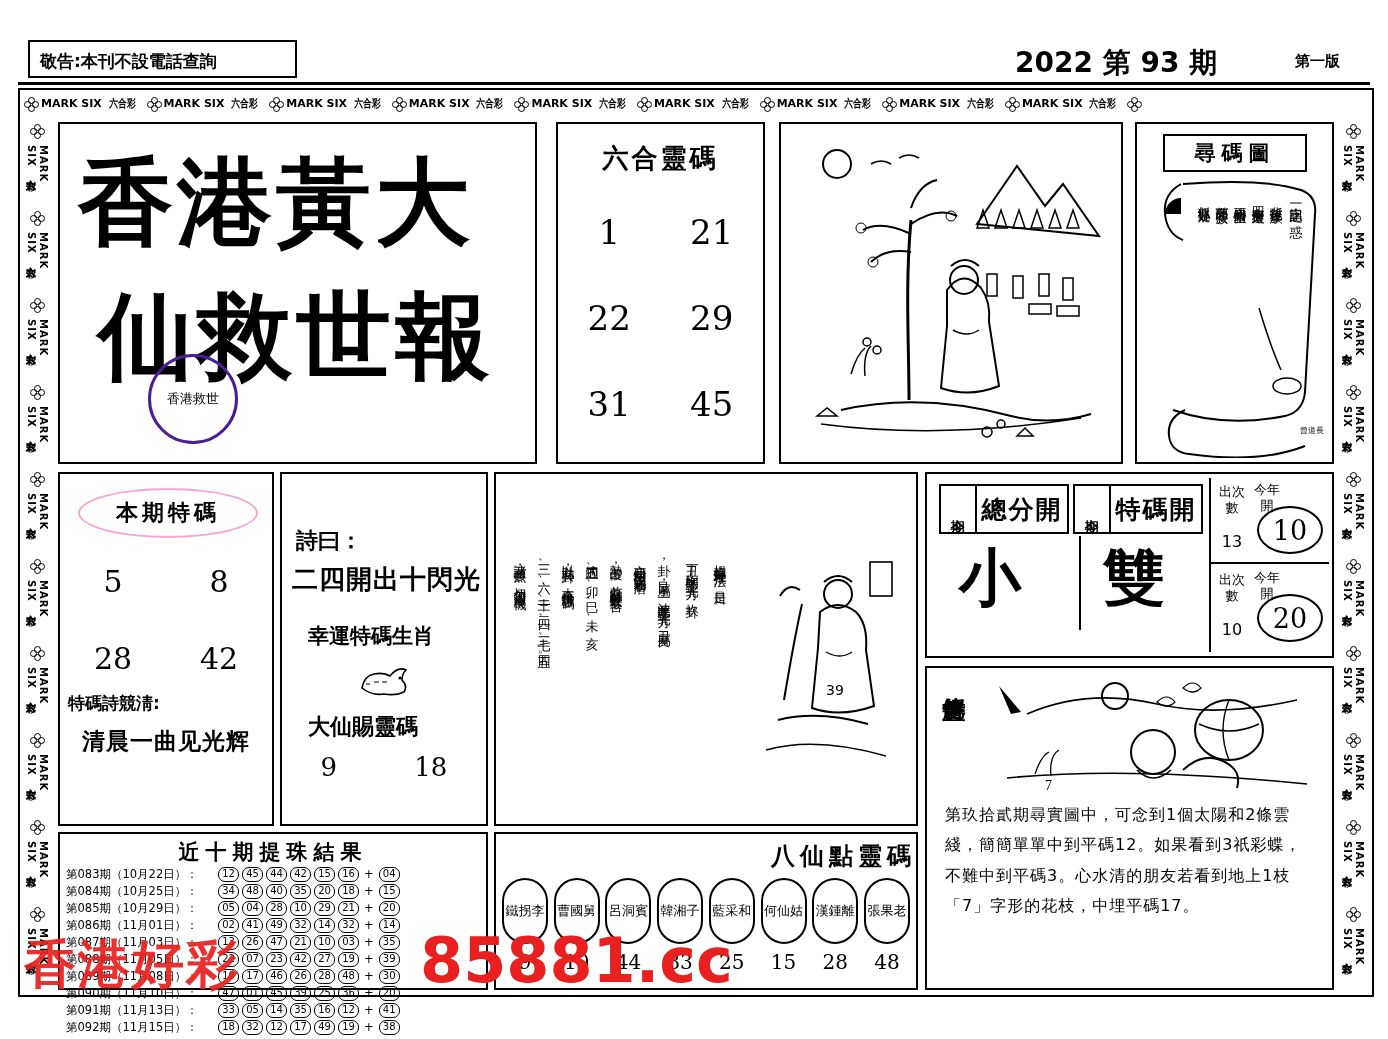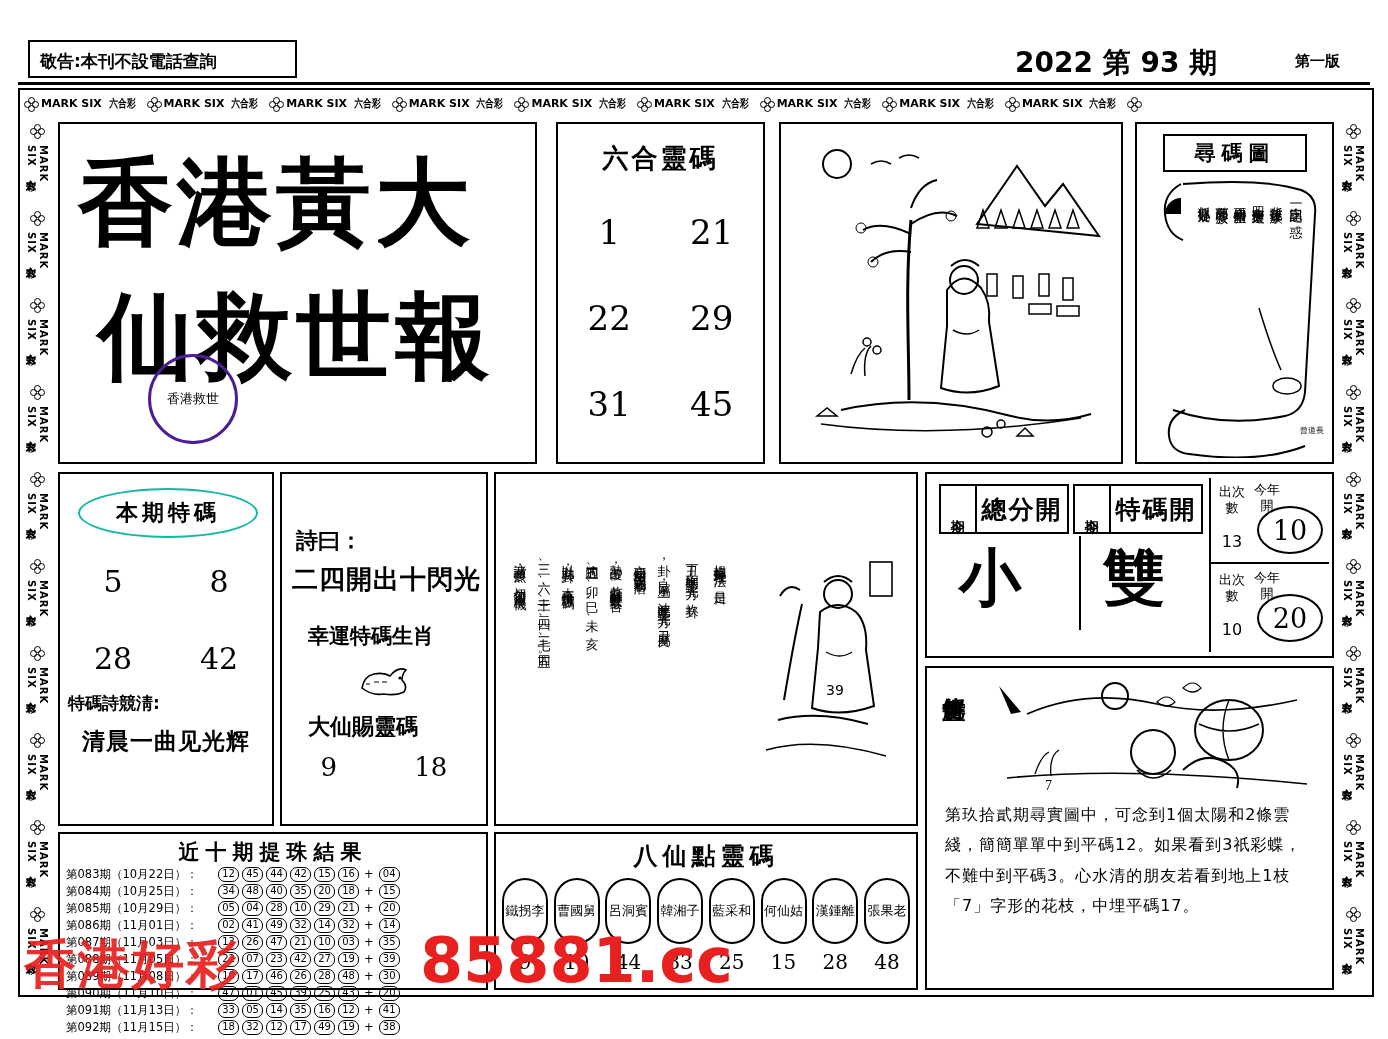--- a/index.html
+++ b/index.html
@@ -49,21 +49,21 @@
   
   #pic-panel{left:779px;top:122px;width:340px;height:338px;}
   
   #seek-panel{left:1135px;top:122px;width:195px;height:338px;}
   .seek-title{position:absolute;left:26px;top:10px;width:140px;height:34px;border:2px solid #000;display:flex;align-items:center;justify-content:center;font-size:21px;font-weight:bold;letter-spacing:6px;}
   .seek-vtext{position:absolute;writing-mode:vertical-rl;font-size:13px;line-height:1.35;letter-spacing:1px;}
   .seek-sign{position:absolute;right:8px;bottom:26px;font-size:8px;}
 
   
   #special-panel{left:58px;top:472px;width:212px;height:350px;}
-  .oval-title{position:absolute;left:18px;top:14px;width:176px;height:46px;border:2px solid #14b8a6;border-radius:50%;display:flex;align-items:center;justify-content:center;font-size:22px;font-weight:bold;letter-spacing:4px;text-align:center;}
+  .oval-title{position:absolute;left:18px;top:14px;width:176px;height:46px;border:2px solid #f9a8d4;border-radius:50%;display:flex;align-items:center;justify-content:center;font-size:22px;font-weight:bold;letter-spacing:4px;text-align:center;}
   .sp-grid{position:absolute;left:0;top:90px;width:212px;display:grid;grid-template-columns:1fr 1fr;row-gap:42px;}
   .sp-grid div{text-align:center;font-size:30px;font-family:"DejaVu Serif","Liberation Serif",serif;}
   .sp-sub{position:absolute;left:8px;top:218px;width:196px;font-size:17px;font-weight:bold;}
   .sp-sub2{position:absolute;left:8px;top:252px;width:196px;text-align:center;font-size:23px;font-weight:bold;letter-spacing:1px;}
 
   
   #poem-panel{left:280px;top:472px;width:204px;height:350px;}
   .poem-banner{position:absolute;left:4px;top:6px;width:196px;height:34px;font-size:25px;font-weight:bold;letter-spacing:2px;text-align:center;}
   .poem-l1{position:absolute;left:14px;top:52px;font-size:22px;font-weight:bold;}
   .poem-l2{position:absolute;left:10px;top:88px;font-size:26px;font-weight:bold;letter-spacing:1px;}
@@ -95,21 +95,21 @@
   .hist-title{position:absolute;left:0;top:4px;width:426px;text-align:center;font-size:21px;font-weight:bold;letter-spacing:6px;}
   .hist-rows{position:absolute;left:6px;top:32px;width:414px;font-size:11.5px;line-height:1.48;}
   .hrow{display:flex;align-items:center;white-space:nowrap;}
   .hlabel{width:152px;}
   .hballs{display:flex;gap:3px;}
   .ball{width:19px;height:13px;border:1px solid #000;border-radius:7px;display:flex;align-items:center;justify-content:center;font-size:10px;}
   .hplus{margin:0 5px;}
 
   
   #eight-panel{left:494px;top:832px;width:420px;height:154px;}
-  .eight-title{position:absolute;left:0;top:6px;width:420px;text-align:center;font-size:24px;font-weight:bold;letter-spacing:5px;}
+  .eight-title{position:absolute;left:0;top:6px;width:420px;text-align:right;font-size:24px;font-weight:bold;letter-spacing:5px;}
   .eight-row{position:absolute;left:6px;top:44px;width:408px;display:flex;justify-content:space-between;}
   .imm{width:46px;}
   .imm .cap{height:62px;border:2px solid #000;border-radius:24px;display:flex;align-items:center;justify-content:center;font-size:13px;line-height:1.1;text-align:center;}
   .imm .num{margin-top:6px;text-align:center;font-size:20px;font-family:"DejaVu Serif","Liberation Serif",serif;}
 
   
   .wm{position:absolute;left:24px;top:930px;font-size:52px;font-weight:bold;color:#e8201f;letter-spacing:2px;white-space:nowrap;opacity:.92;}
   .wm2{position:absolute;left:420px;top:924px;font-size:62px;font-weight:bold;color:#e8201f;white-space:nowrap;}
 
   
@@ -640,21 +640,21 @@
           <span class="ball">30</span>
         </div>
         <div class="hrow">
           <span class="hlabel">第090期（11月10日）：</span>
           <span class="hballs">
             <span class="ball">47</span>
             <span class="ball">01</span>
             <span class="ball">45</span>
             <span class="ball">39</span>
             <span class="ball">25</span>
-            <span class="ball">43</span>
+            <span class="ball">36</span>
           </span>
           <span class="hplus">+</span>
           <span class="ball">20</span>
         </div>
         <div class="hrow">
           <span class="hlabel">第091期（11月13日）：</span>
           <span class="hballs">
             <span class="ball">33</span>
             <span class="ball">05</span>
             <span class="ball">14</span>

